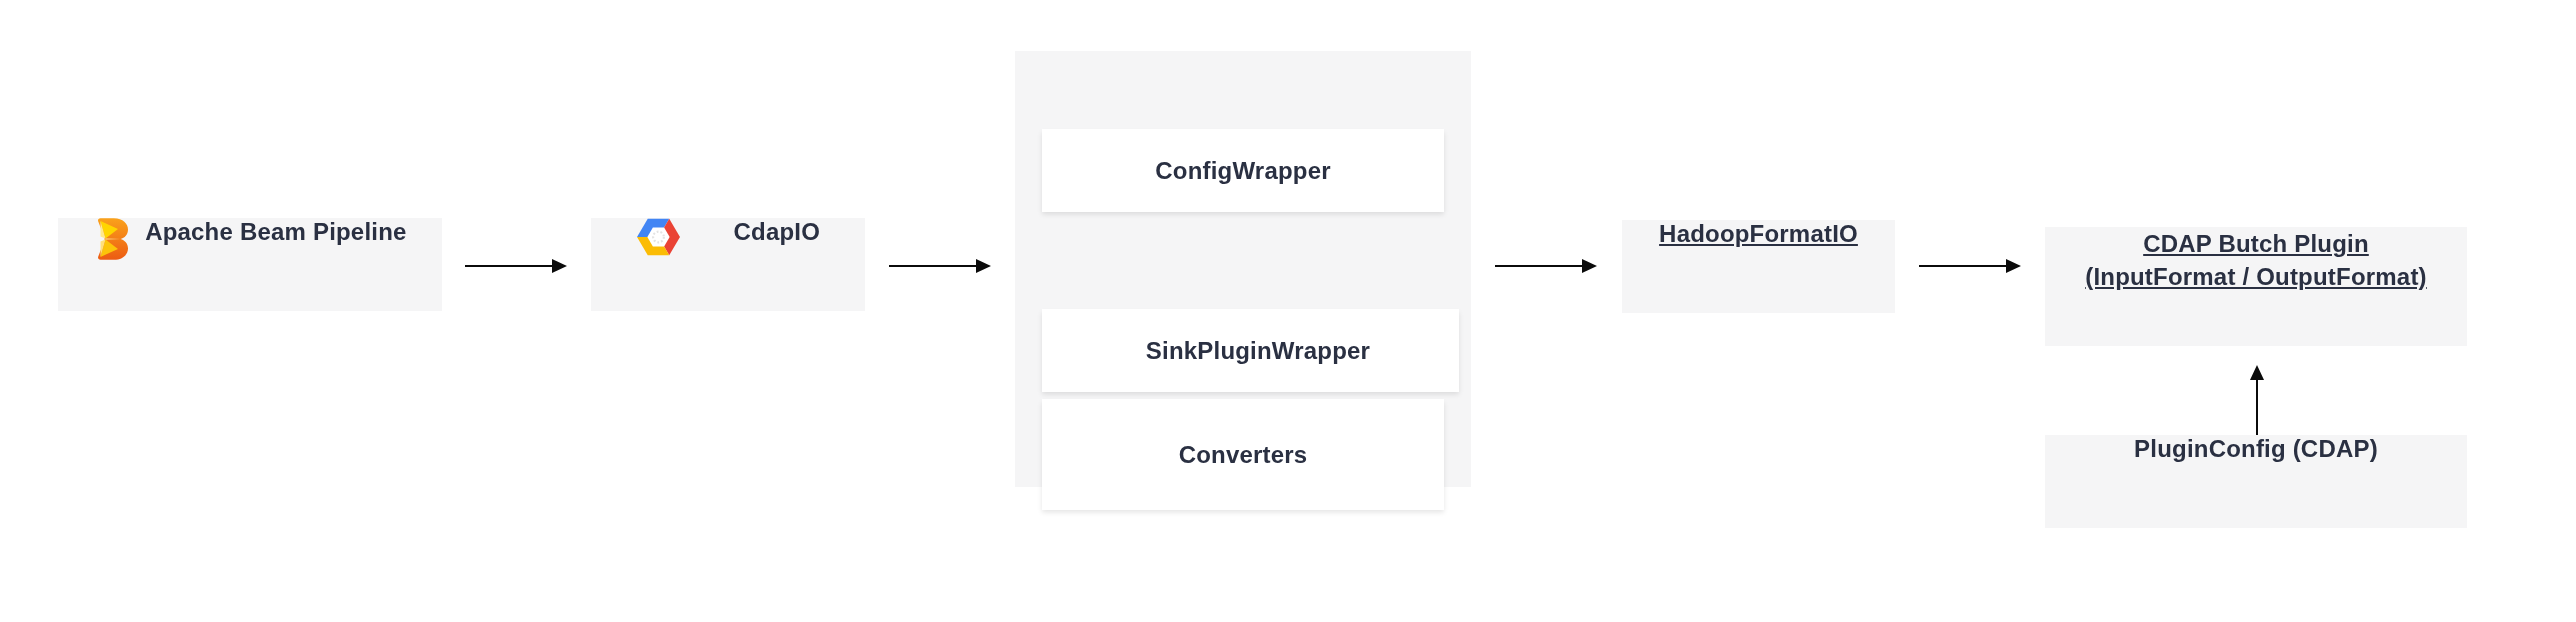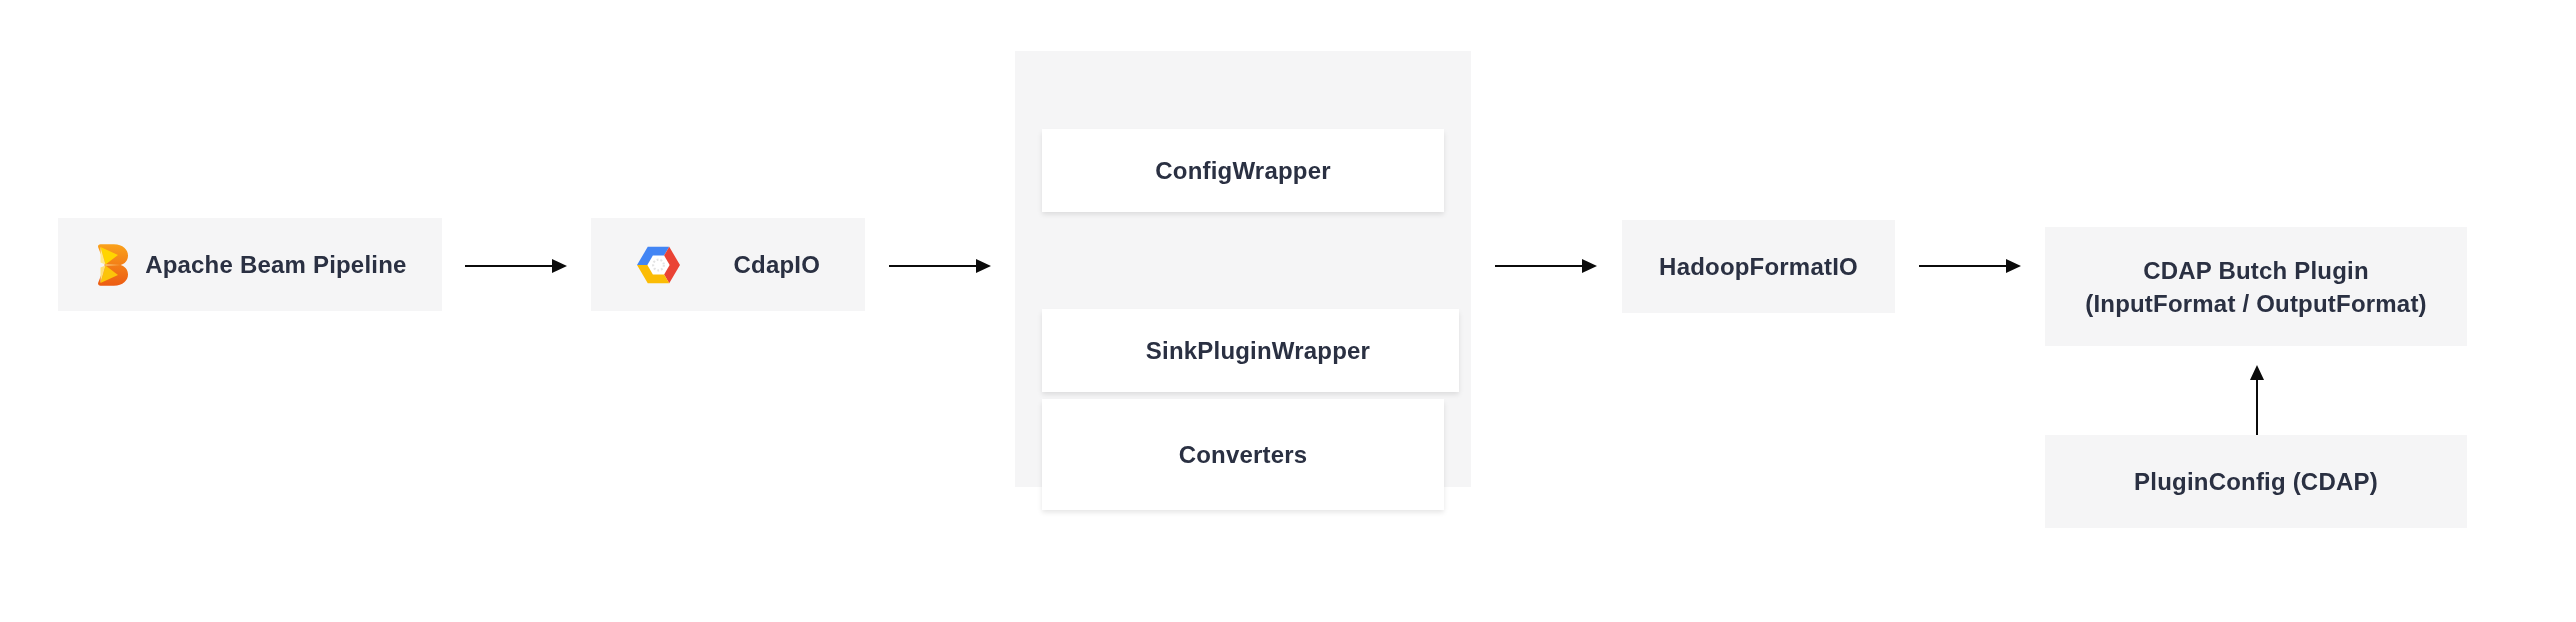--- a/index.html
+++ b/index.html
@@ -6,26 +6,26 @@
   body {
     width: 2576px; height: 623px; position: relative; overflow: hidden;
     font-family: "Liberation Sans", "DejaVu Sans", sans-serif;
   }
   .canvas { position: absolute; inset: 0; background: #ffffff; }
 
   
   .gbox {
     position: absolute;
     background: #f5f5f6;
-    display: flex; align-items: center; justify-content: center;
+    display: flex; align-items: flex-start; justify-content: center;
     font-weight: 700; font-size: 24px; color: #2a3042;
     text-align: center; letter-spacing: 0.2px;
   }
   .gbox .icon { display: inline-flex; margin-right: 16.7px; flex: 0 0 auto; }
-  .gbox .txt2 { line-height: 33px; }
+  .gbox .txt2 { line-height: 33px; text-decoration: underline; }
 
   
   .group {
     position: absolute; left: 1015px; top: 51px; width: 456px; height: 436px;
     background: #f5f5f6;
   }
   .card {
     position: absolute; left: 27px; width: 402px;
     background: #ffffff;
     box-shadow: 0 3.3px 5px rgba(0,0,0,0.10);
@@ -61,21 +61,21 @@
   }
 
   .a1 { left: 465px;  width: 102px; }
   .a2 { left: 889px; width: 102px; }
   .a3 { left: 1495px; width: 102px; }
   .a4 { left: 1919px; width: 102px; }
 
   
   .n-beam   { left: 58px;   top: 218px; width: 384px; height: 93px; }
   .n-cdapio { left: 591px;  top: 218px; width: 274px; height: 93px; gap: 36px; }
-  .n-hadoop { left: 1622px; top: 220px; width: 273px; height: 93px; }
+  .n-hadoop { left: 1622px; top: 220px; width: 273px; height: 93px; text-decoration: underline; }
   .n-plugin { left: 2045px; top: 227px; width: 422px; height: 119px; }
   .n-pconf  { left: 2045px; top: 435px; width: 422px; height: 93px; }
 </style>
 </head>
 <body>
 
 <div class="canvas">
 
   <div class="gbox n-beam">
     <span class="icon">

